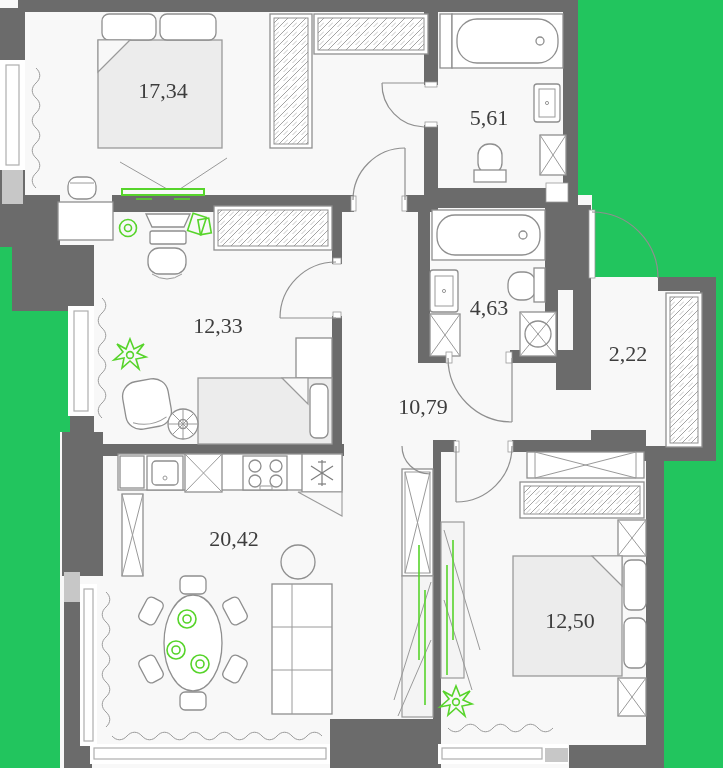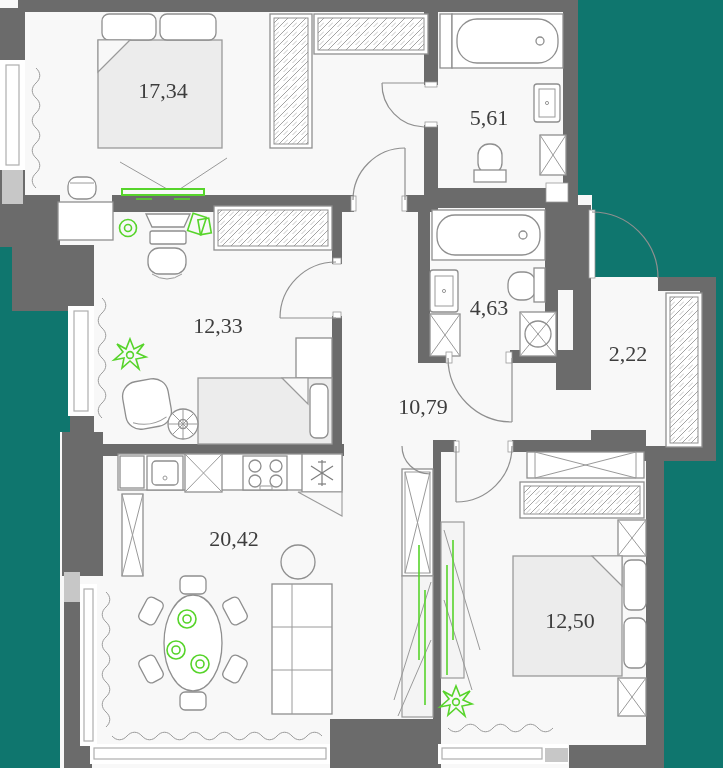--- a/index.html
+++ b/index.html
@@ -1,16 +1,16 @@
 <!DOCTYPE html>
 <html><head>
 <meta charset="utf-8">
 <style>
   html,body{margin:0;padding:0;background:#ffffff;}
-  .stage{width:723px;height:768px;position:relative;background:#0f766e;overflow:hidden;}
+  .stage{width:723px;height:768px;position:relative;background:#22c55e;overflow:hidden;}
   svg{display:block;}
   .wall{fill:#6b6b6b;stroke:none;}
   .floor{fill:#f8f8f8;stroke:none;}
   .fur{fill:#ffffff;stroke:#8f8f8f;stroke-width:1.3;}
   .soft{fill:#ececec;stroke:#9a9a9a;stroke-width:1.3;}
   .ln{fill:none;stroke:#8f8f8f;stroke-width:1.3;}
   .thin{fill:none;stroke:#9a9a9a;stroke-width:1;}
   .arc{fill:none;stroke:#8f8f8f;stroke-width:1.2;}
   .glass{fill:#ffffff;stroke:none;}
   .frame{fill:#ffffff;stroke:#aeaeae;stroke-width:1.2;}

